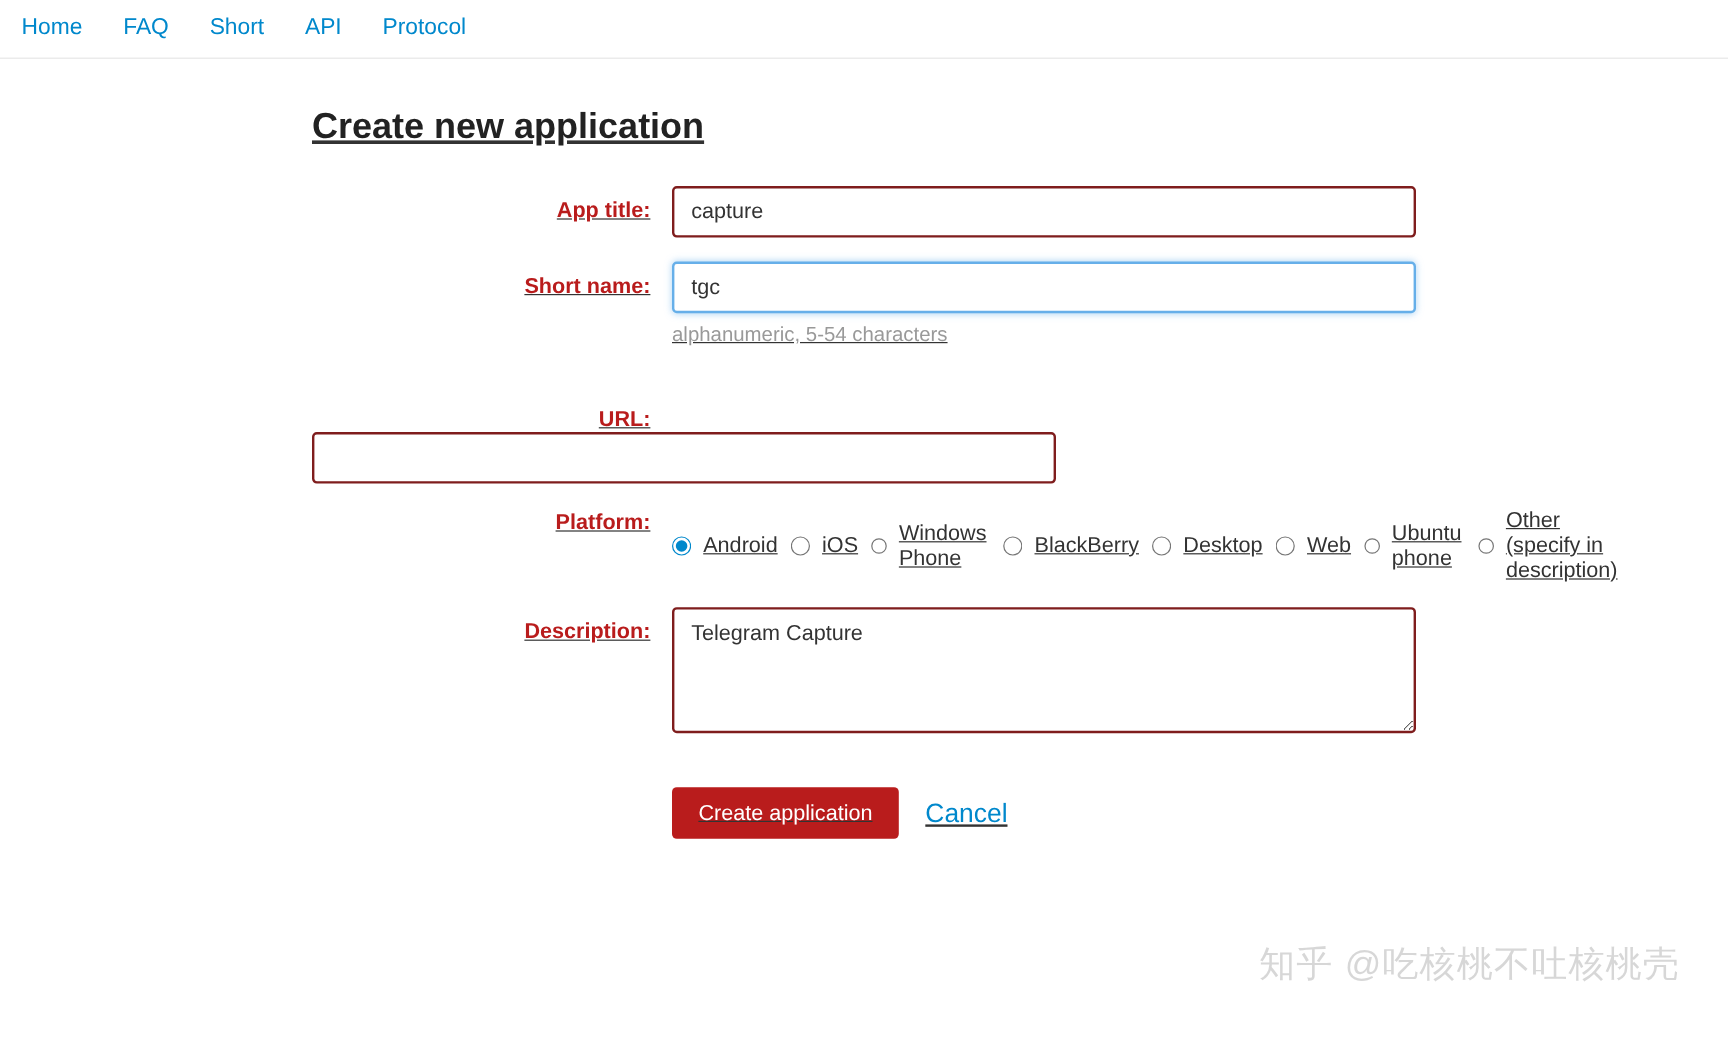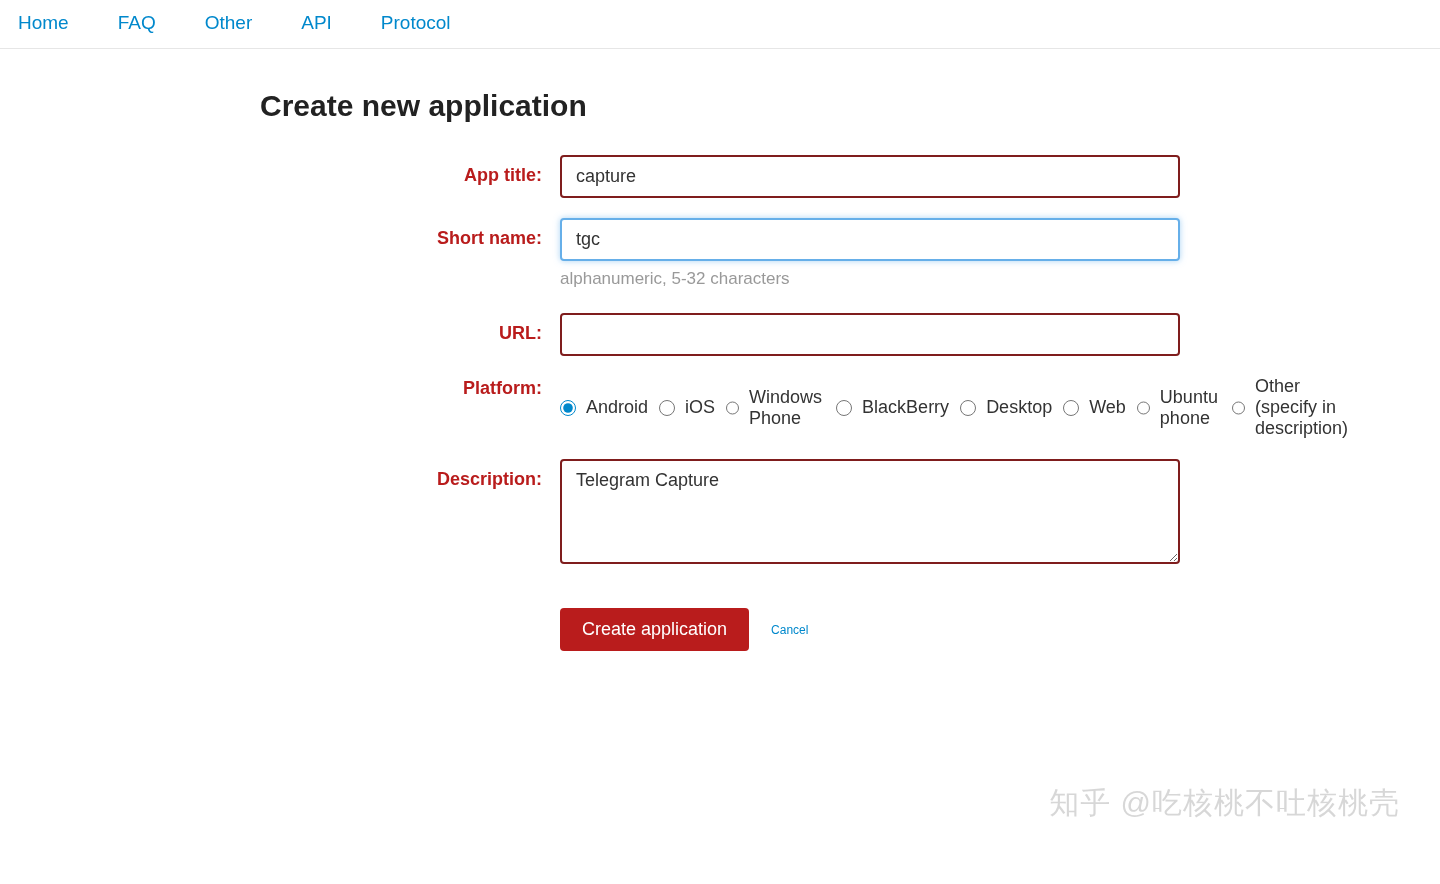--- a/index.html
+++ b/index.html
@@ -8,33 +8,34 @@
       padding: 0;
     }
     body {
       font-family: -apple-system, BlinkMacSystemFont, "Segoe UI", Helvetica, Arial, sans-serif;
       color: #333;
       background: #fff;
       font-size: 16px;
     }
     .navbar {
       display: flex;
-      gap: 49px;
+      gap: 34px;
       padding: 12px 18px 14px;
       border-bottom: 1px solid #e6e6e6;
     }
     .navbar a {
       color: #0088cc;
       text-decoration: none;
       font-size: 19px;
     }
     .container {
       max-width: 960px;
       margin: 0 auto;
       padding: 40px 20px;
+      text-decoration: underline;
     }
     h1 {
       font-size: 30px;
       font-weight: 700;
       color: #222;
       margin-bottom: 32px;
     }
     .form-row {
       display: flex;
       margin-bottom: 20px;
@@ -106,21 +107,21 @@
       border: none;
       padding: 11px 22px;
       font-size: 18px;
       border-radius: 4px;
       cursor: pointer;
     }
     .btn-link {
       color: #0088cc;
       background: none;
       border: none;
-      font-size: 12px;
+      font-size: 22px;
       cursor: pointer;
       text-decoration: none;
     }
     .watermark {
       position: fixed;
       bottom: 60px;
       right: 40px;
       font-size: 30px;
       color: rgba(140,140,140,0.35);
       font-weight: 500;
@@ -128,44 +129,44 @@
       letter-spacing: 1px;
       margin-left: 29px;
     }
   </style>
 </head>
 <body>
 
 <nav class="navbar">
   <a href="#">Home</a>
   <a href="#">FAQ</a>
-  <a href="#">Other</a>
+  <a href="#">Short</a>
   <a href="#">API</a>
   <a href="#">Protocol</a>
 </nav>
 
 <div class="container">
   <h1>Create new application</h1>
 
   <div class="form-row">
     <label class="form-label">App title:</label>
     <div class="form-control-wrap">
       <input type="text" class="form-control" value="capture" style="">
     </div>
   </div>
 
   <div class="form-row">
     <label class="form-label">Short name:</label>
     <div class="form-control-wrap">
       <input type="text" class="form-control focused" value="tgc" style="">
-      <div class="help-text">alphanumeric, 5-32 characters</div>
-    </div>
-  </div>
-
-  <div class="form-row" style="margin-top:24px;">
+      <div class="help-text">alphanumeric, 5-54 characters</div>
+    </div>
+  </div>
+
+  <div class="form-row" style="margin-top:40px;flex-direction:column;">
     <label class="form-label">URL:</label>
     <div class="form-control-wrap">
       <input type="text" class="form-control" value="" style="">
     </div>
   </div>
 
   <div class="form-row" style="">
     <label class="form-label" style="padding-top:2px;">Platform:</label>
     <div class="form-control-wrap">
       <div class="radio-group">

